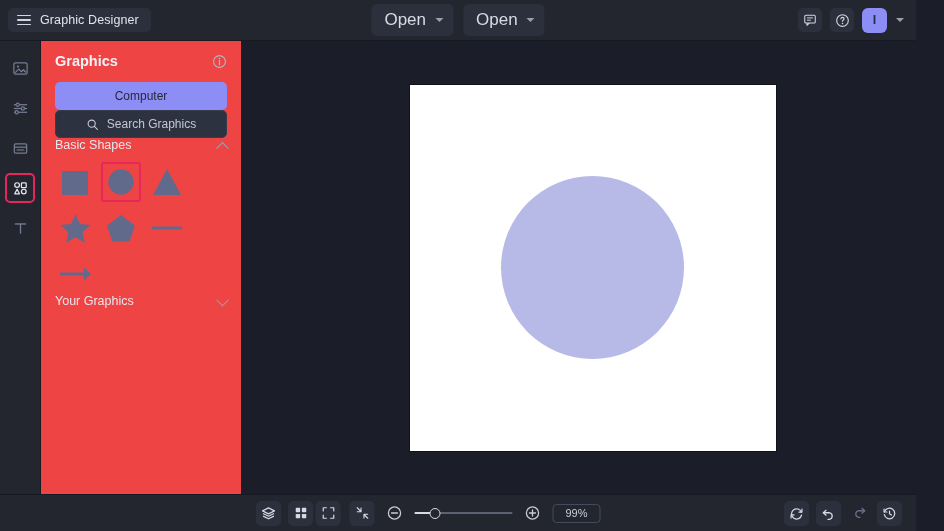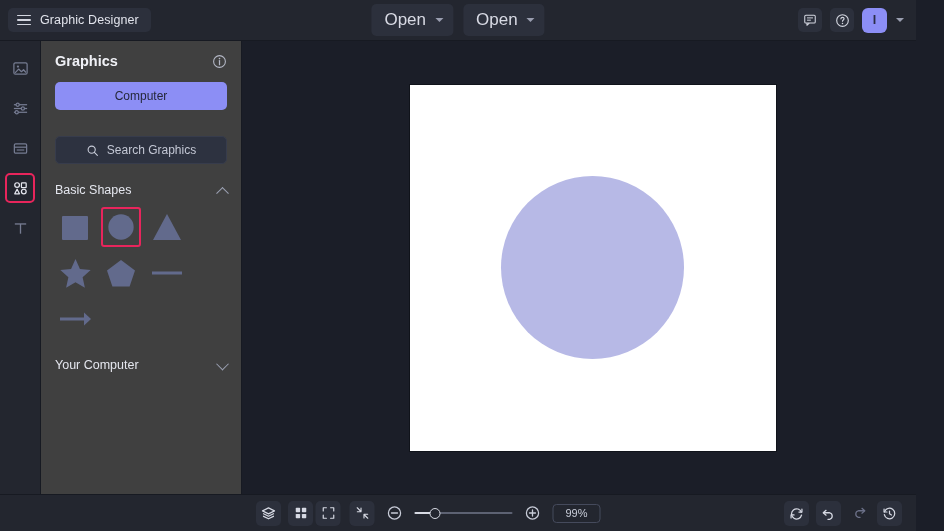--- a/index.html
+++ b/index.html
@@ -68,40 +68,40 @@
   }
   .rail-item {
     width: 30px; height: 30px; border-radius: 5px;
     display: flex; align-items: center; justify-content: center;
     cursor: pointer;
   }
   .rail-item.active { border: 2px solid #e8255c; }
 
   
   .panel {
-    width: 201px; min-width: 201px; background: #404040;
+    width: 201px; min-width: 201px; background: #ef4444;
     border-right: 1px solid #171a22;
     padding: 12px 14px 0 14px;
     display: flex; flex-direction: column;
   }
   .panel-head { display: flex; align-items: center; justify-content: space-between; margin-bottom: 13px; }
   .panel-title { color: #f0f1f6; font-size: 14.5px; font-weight: bold; }
   .primary-btn {
     width: 100%; background: #8c8ef5; border: none; border-radius: 5px;
     color: #25283a; font-size: 12px; font-family: inherit;
-    padding: 7px 0; cursor: pointer; margin-bottom: 26px;
+    padding: 7px 0; cursor: pointer; margin-bottom: 0;
   }
   .search-box {
     width: 100%; background: #2d3240; border: 1px solid #373c4c; border-radius: 5px;
     padding: 6px 0; display: flex; align-items: center; justify-content: center; gap: 8px;
     cursor: text;
   }
   .search-placeholder { color: #c3c7d4; font-size: 12px; }
 
-  .section { margin-top: 19px; }
+  .section { }
   .section-head { display: flex; align-items: center; justify-content: space-between; cursor: pointer; }
   .section-title { color: #e4e6ee; font-size: 12.5px; }
   .chev { width: 9px; height: 9px; border-right: 1.6px solid #9ba0b2; border-bottom: 1.6px solid #9ba0b2; }
   .chev.up { transform: rotate(-135deg) translate(-2px,-2px); }
   .chev.down { transform: rotate(45deg) translate(-1px,-1px); }
 
   .shape-grid { display: flex; flex-wrap: wrap; gap: 6px; margin-top: 10px; }
   .shape-cell {
     width: 40px; height: 40px; display: flex; align-items: center; justify-content: center;
     border-radius: 3px; cursor: pointer;
@@ -324,21 +324,21 @@
             <svg width="34" height="32" viewBox="0 0 34 32">
               <line x1="2" y1="16" x2="27" y2="16" stroke="#626a8c" stroke-width="3"></line>
               <path d="M26 9.5 L33 16 L26 22.5 Z" fill="#626a8c"></path>
             </svg>
           </div>
         </div>
       </div>
 
       <div class="section">
         <div class="section-head">
-          <span class="section-title">Your Computer</span>
+          <span class="section-title">Your Graphics</span>
           <span class="chev down"></span>
         </div>
       </div>
 
     </div>
 
     <div class="canvas-area">
       <div class="artboard">
         <div class="art-circle"></div>
       </div>

